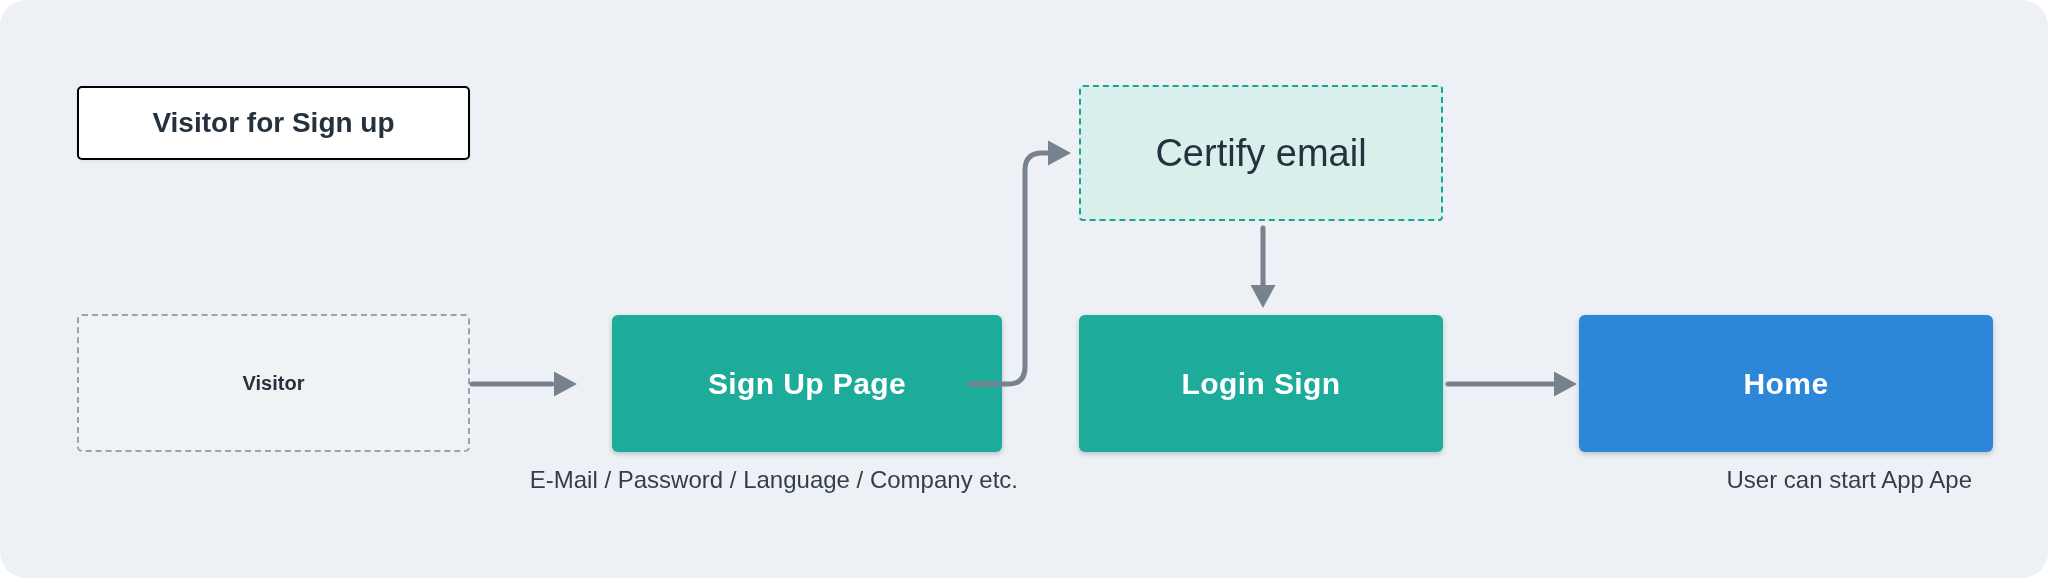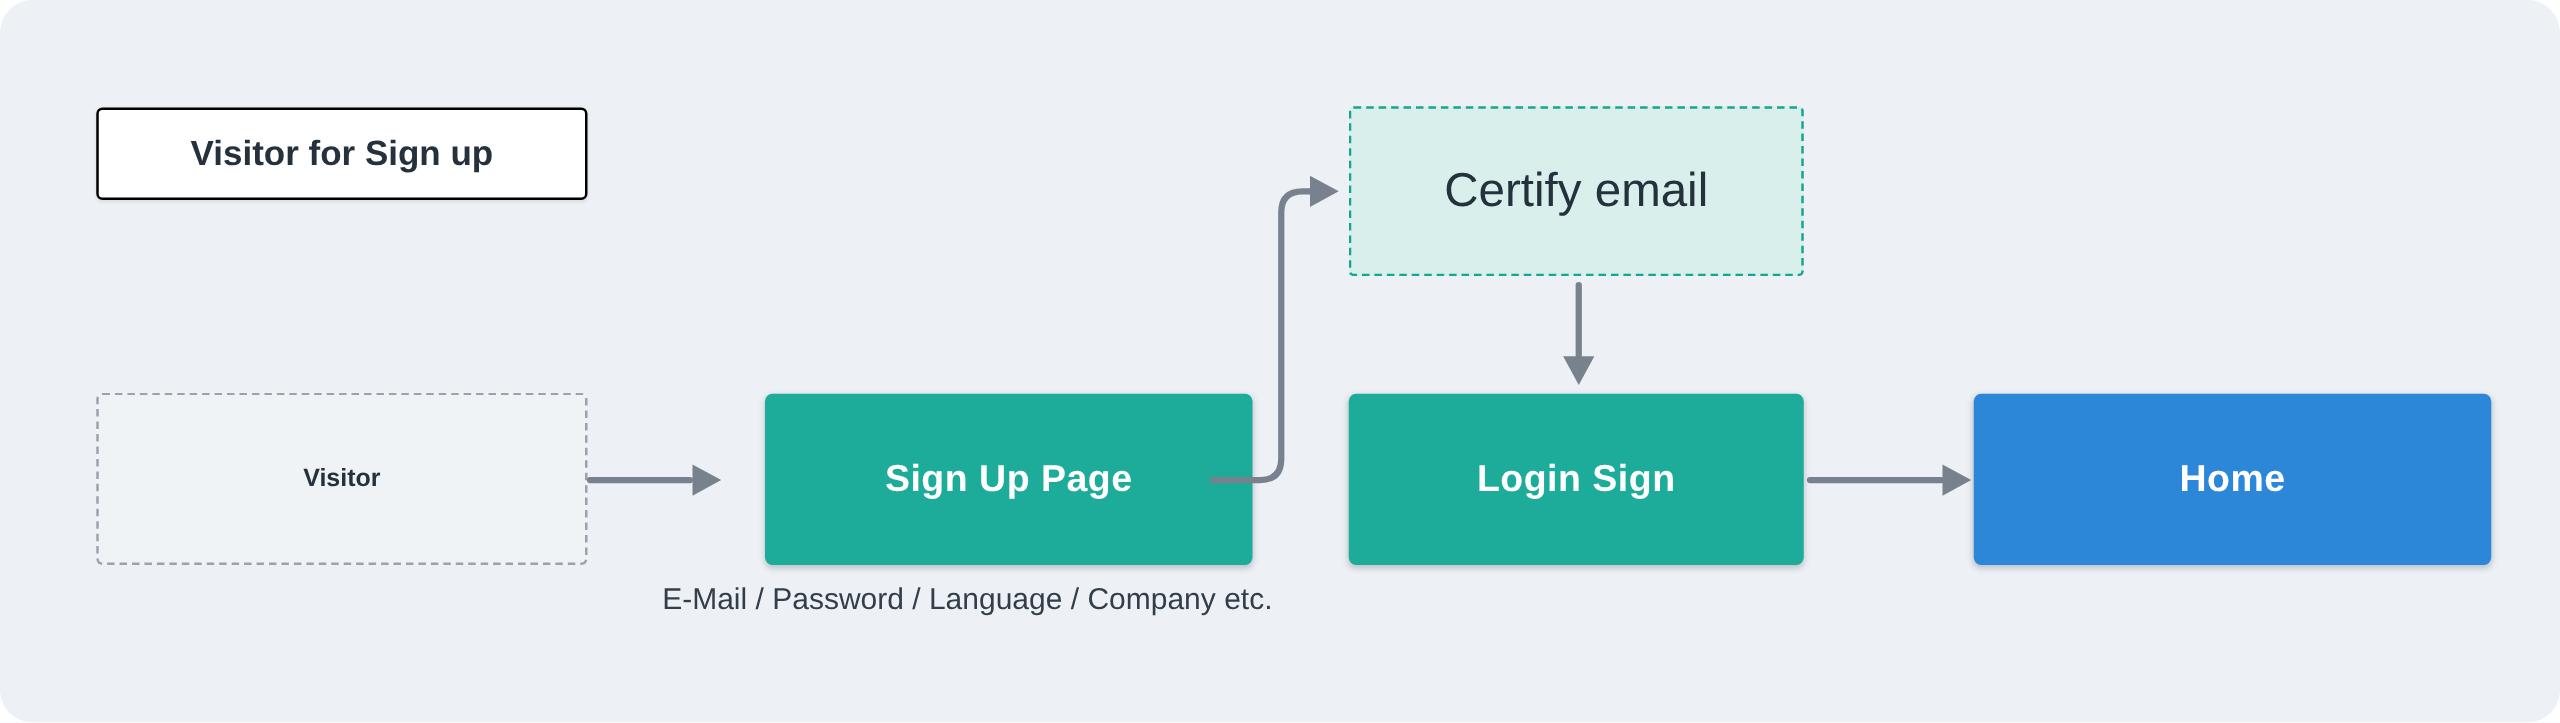--- a/index.html
+++ b/index.html
@@ -116,20 +116,23 @@
   </div>
 
   <div class="box node-solid node-home">
     <span>Home</span>
   </div>
 
   <div class="caption caption-signup">
     <span>E-Mail / Password / Language / Company etc.</span>
   </div>
 
+  <div class="caption caption-home">
+    <span>User can start App Ape</span>
+  </div>
 
   <svg class="edges" viewBox="0 0 2048 578">
 
     <g>
       <path class="wire" d="M 472 384 L 552 384"></path>
       <path class="head" d="M 554 371.5 L 577 384 L 554 396.5 Z"></path>
     </g>
 
     <g>
       <path class="wire" d="M 970 384 L 1008 384 Q 1025 384 1025 367 L 1025 170 Q 1025 153 1042 153 L 1048 153"></path>

